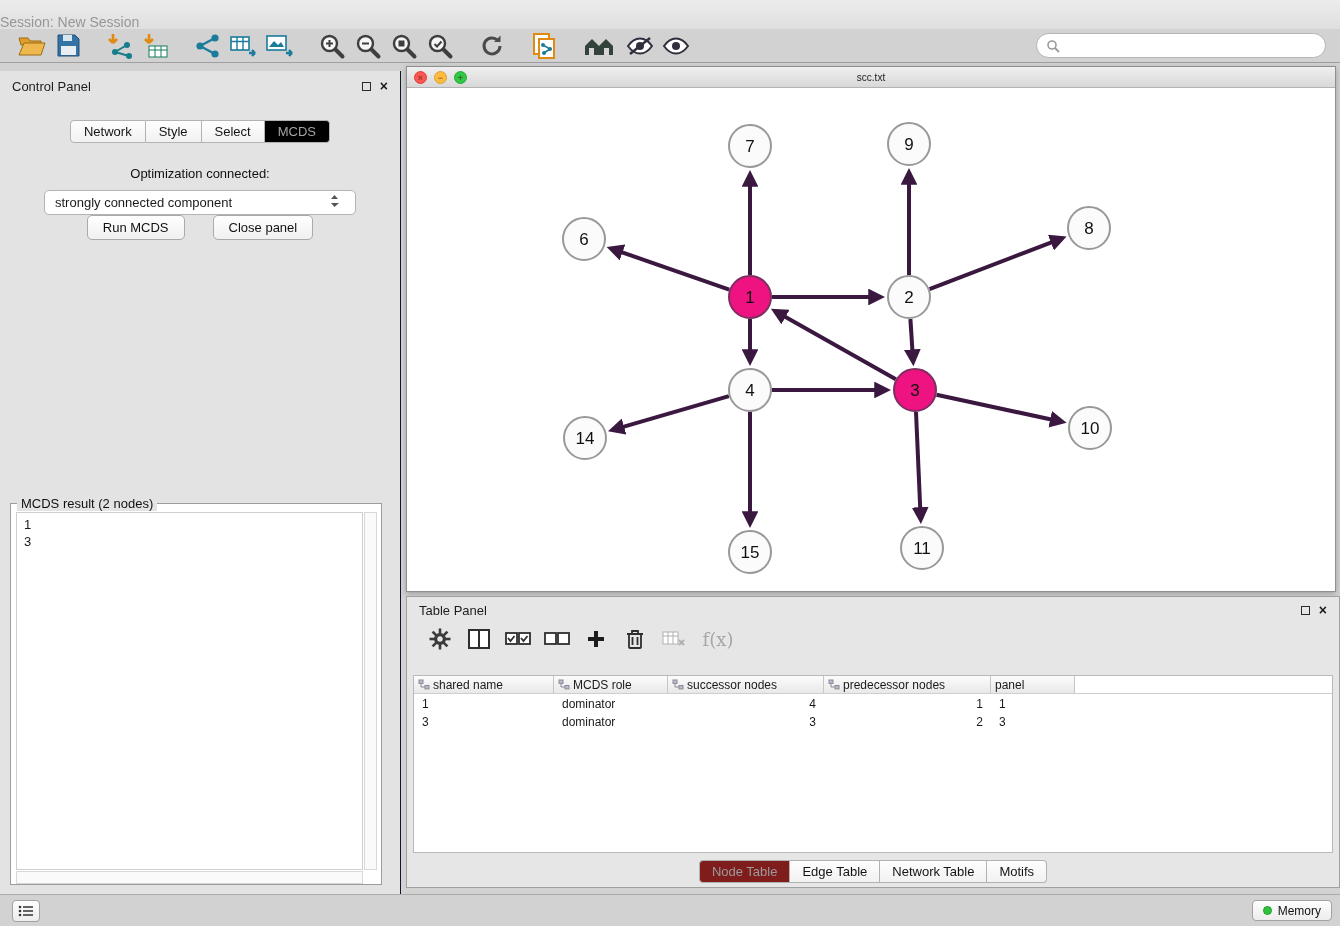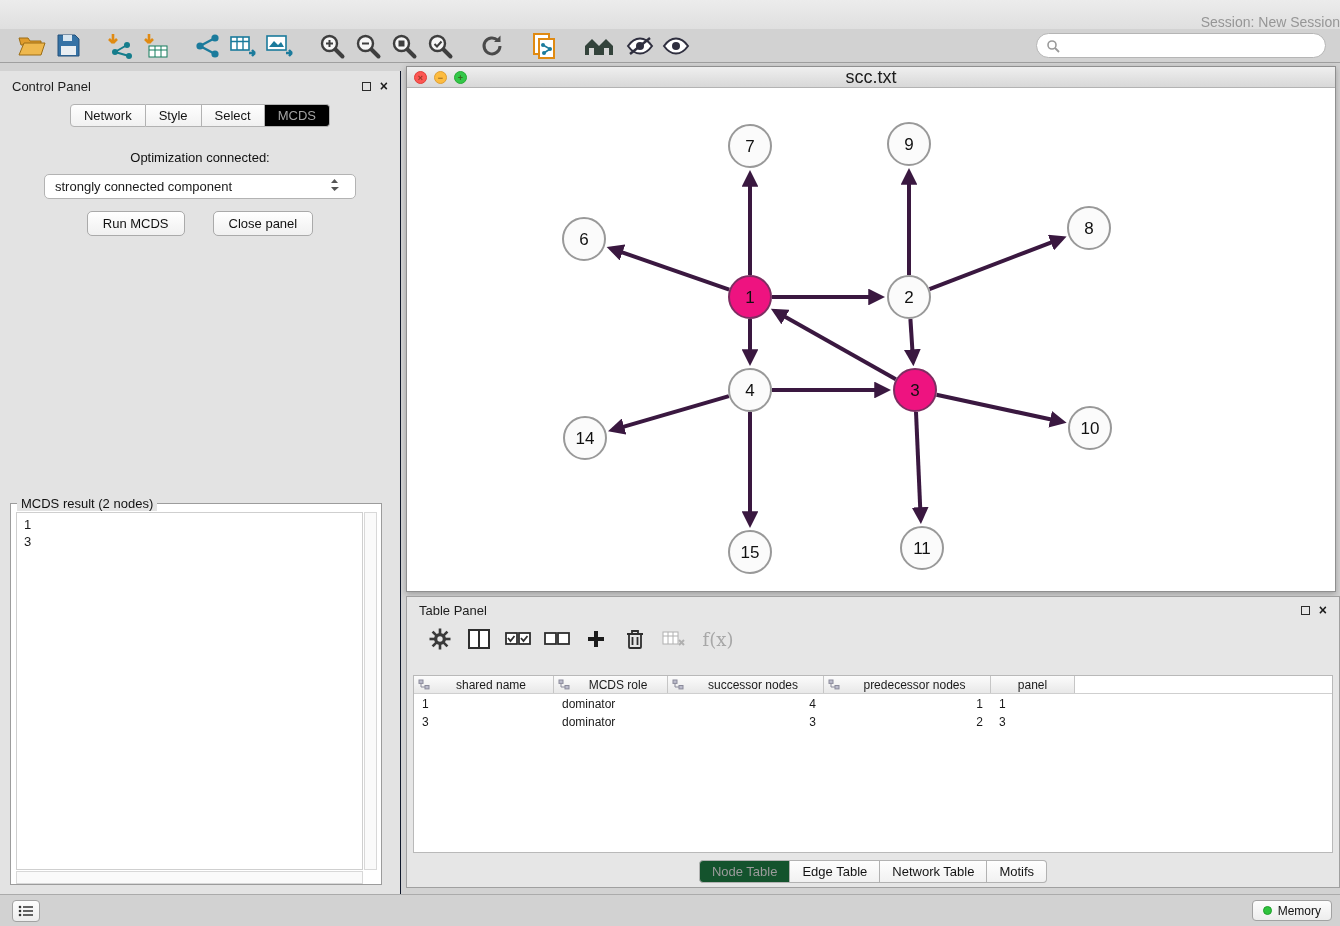--- a/index.html
+++ b/index.html
@@ -1,82 +1,82 @@
 <!DOCTYPE html>
 <html><head>
 <meta charset="utf-8">
 <style>
   *{margin:0;padding:0;box-sizing:border-box}
   html,body{width:1340px;height:926px}
   body{position:relative;background:#d2d2d2;font-family:"Liberation Sans","DejaVu Sans",sans-serif;overflow:hidden;color:#1a1a1a}
   svg text{font-family:"Liberation Sans","DejaVu Sans",sans-serif}
 
   
-  .titlebar{position:absolute;top:0;left:0;right:0;height:44px;background:linear-gradient(#ececec,#d9d9d9);border-bottom:1px solid #b4b4b4;display:flex;align-items:center;justify-content:flex-end;font-size:14px;color:#969696}
+  .titlebar{position:absolute;top:0;left:0;right:0;height:44px;background:linear-gradient(#ececec,#d9d9d9);border-bottom:1px solid #b4b4b4;display:flex;align-items:center;justify-content:flex-start;font-size:14px;color:#969696}
 
   
   .toolbar{position:absolute;top:29px;left:0;right:0;height:34px;display:flex;align-items:center;padding:0 14px;background:#d2d2d2;border-bottom:1px solid #9f9f9f}
   .tbtn{display:flex;align-items:center;justify-content:center;width:36px;height:30px;cursor:default}
   .tsep{width:16px}
   .search-wrap{margin-left:auto;display:flex;align-items:center;gap:5px;width:290px;height:25px;background:#fff;border:1px solid #b5b5b5;border-radius:13px;padding:0 9px}
   .search-wrap input{border:none;outline:none;flex:1;font-size:13px;background:transparent;font-family:inherit}
 
   
   .control-panel{position:absolute;left:0;top:71px;width:401px;height:831px;background:#e3e3e3;border-right:1px solid #0f172a}
   .panel-header{height:30px;display:flex;align-items:center;padding:0 12px;font-size:13px;color:#1d1d1d}
   .panel-header .winicons{margin-left:auto;display:flex;align-items:center;gap:9px}
   .winbox{width:9px;height:9px;border:1.5px solid #2b2b2b;display:inline-block}
   .winx{font-size:14px;font-weight:bold;color:#1c1c1c;line-height:10px}
-  .cp-tabs{display:flex;justify-content:center;margin-top:3px}
+  .cp-tabs{display:flex;justify-content:center;margin-top:19px}
   .cp-tab{border:1px solid #b2b2b2;border-left-width:0;background:linear-gradient(#fefefe,#f1f1f1);padding:3px 13px;font-size:13px;color:#141414}
   .cp-tab:first-child{border-left-width:1px;border-radius:4px 0 0 4px}
   .cp-tab:last-child{border-radius:0 4px 4px 0}
   .cp-tab.active{background:#000000;color:#a3a3a3}
   .cp-opt-label{margin-top:23px;text-align:center;font-size:13px;color:#111}
   .cp-select{margin:9px auto 0;width:312px;height:25px;background:#fff;border:1px solid #b3b3b3;border-radius:5px;display:flex;align-items:center;padding:0 16px 0 10px;font-size:13px}
   .cp-select .stepper{margin-left:auto}
-  .cp-buttons{margin-top:12px;display:flex;justify-content:center;gap:28px}
+  .cp-buttons{display:flex;justify-content:center;gap:28px}
   .cp-btn{border:1px solid #aaa;background:linear-gradient(#fff,#f0f0f0);border-radius:5px;padding:4px 15px;font-size:13px;color:#111}
   .result-box{position:absolute;left:10px;top:432px;width:372px;height:382px;background:#fff;border:1px solid #9c9c9c}
   .result-legend{position:absolute;top:-8px;left:6px;background:#e3e3e3;padding:0 4px;font-size:13px;color:#111}
   .result-list{position:absolute;left:5px;top:8px;right:18px;bottom:14px;border:1px solid #cfcfcf;padding:3px 7px;font-size:13px;line-height:17px;overflow:hidden}
   .result-vscroll{position:absolute;top:8px;bottom:14px;right:4px;width:13px;border:1px solid #d8d8d8;background:#fafafa}
   .result-hscroll{position:absolute;left:5px;right:18px;bottom:0;height:13px;border:1px solid #d8d8d8;background:#fafafa}
 
   
   .network-window{position:absolute;left:406px;top:66px;width:930px;height:526px;background:#fff;border:1px solid #8f8f8f;box-shadow:0 2px 6px rgba(0,0,0,.25)}
   .nw-titlebar{height:21px;background:linear-gradient(#efefef,#d8d8d8);border-bottom:1px solid #b3b3b3;display:flex;align-items:center;position:relative}
   .traffic{position:absolute;left:7px;top:4px;display:flex;gap:7px}
   .light{width:13px;height:13px;border-radius:50%;font-size:9px;line-height:12px;text-align:center;color:rgba(60,30,0,.55);font-weight:bold}
   .light.red{background:#fc5753;border:1px solid #df3e38}
   .light.yellow{background:#fdbc40;border:1px solid #de9f34}
   .light.green{background:#33c748;border:1px solid #27aa35}
-  .nw-title{margin:0 auto;font-size:18px;color:#1c1c1c}
+  .nw-title{margin:0 auto;font-size:10px;color:#1c1c1c}
   .nw-canvas{position:absolute;left:0;top:21px;width:928px;height:503px;background:#fff}
 
   
   .table-panel{position:absolute;left:406px;top:596px;width:934px;height:292px;background:#e6e6e6;border:1px solid #a0a0a0}
   .tp-header{height:26px;display:flex;align-items:center;padding:0 12px;font-size:13px;color:#1d1d1d}
   .tp-toolbar{display:flex;align-items:center;gap:9px;padding:2px 0 6px 18px}
   .tp-tbtn{display:flex;align-items:center;justify-content:center;width:30px;height:28px}
   .fx{font-family:"DejaVu Serif",serif;font-size:18px;color:#a7a7a7}
   .tp-table{position:absolute;left:6px;right:6px;top:78px;height:178px;background:#fff;border:1px solid #b9b9b9}
   .tp-thead{display:flex;height:18px;border-bottom:1px solid #cfcfcf}
   .tp-col{display:flex;align-items:center;gap:3px;border-right:1px solid #c6c6c6;padding:0 4px;font-size:12px;color:#1a1a1a;background:linear-gradient(#fcfcfc,#e8e8e8)}
-  .tp-col .label{flex:1;text-align:center}
+  .tp-col .label{flex:1;}
   .tp-col-filler{flex:1;background:#fff}
   .c0{width:140px}.c1{width:114px}.c2{width:156px}.c3{width:167px}.c4{width:84px}
   .tp-row{display:flex;height:16px;align-items:center;font-size:12px;margin-top:2px}
   .tp-cell{padding:0 8px;overflow:hidden;white-space:nowrap}
   .tp-cell.num{text-align:right}
   .tp-tabs{position:absolute;bottom:4px;left:0;right:0;display:flex;justify-content:center}
   .tp-tab{border:1px solid #b2b2b2;border-left-width:0;background:linear-gradient(#fefefe,#f1f1f1);padding:3px 12px;font-size:13px;color:#141414}
   .tp-tab:first-child{border-left-width:1px;border-radius:4px 0 0 4px}
   .tp-tab:last-child{border-radius:0 4px 4px 0}
-  .tp-tab.active{background:#14532d;color:#9b9b9b}
+  .tp-tab.active{background:#7f1d1d;color:#9b9b9b}
 
   
   .statusbar{position:absolute;left:0;bottom:0;width:1340px;height:32px;background:#d2d2d2;border-top:1px solid #ababab;display:flex;align-items:center;padding:0 8px}
   .sb-left-btn{width:28px;height:22px;border:1px solid #a2a2a2;border-radius:4px;background:linear-gradient(#fdfdfd,#ededed);display:flex;align-items:center;justify-content:center;margin-left:4px}
   .memory-btn{margin-left:auto;height:21px;border:1px solid #a2a2a2;border-radius:4px;background:linear-gradient(#fdfdfd,#ededed);display:flex;align-items:center;gap:6px;padding:0 10px;font-size:12px;color:#111}
   .mem-dot{width:9px;height:9px;border-radius:50%;background:#2fc33d;border:1px solid #1f9e2c}
 </style>
 </head>
 <body>
 

